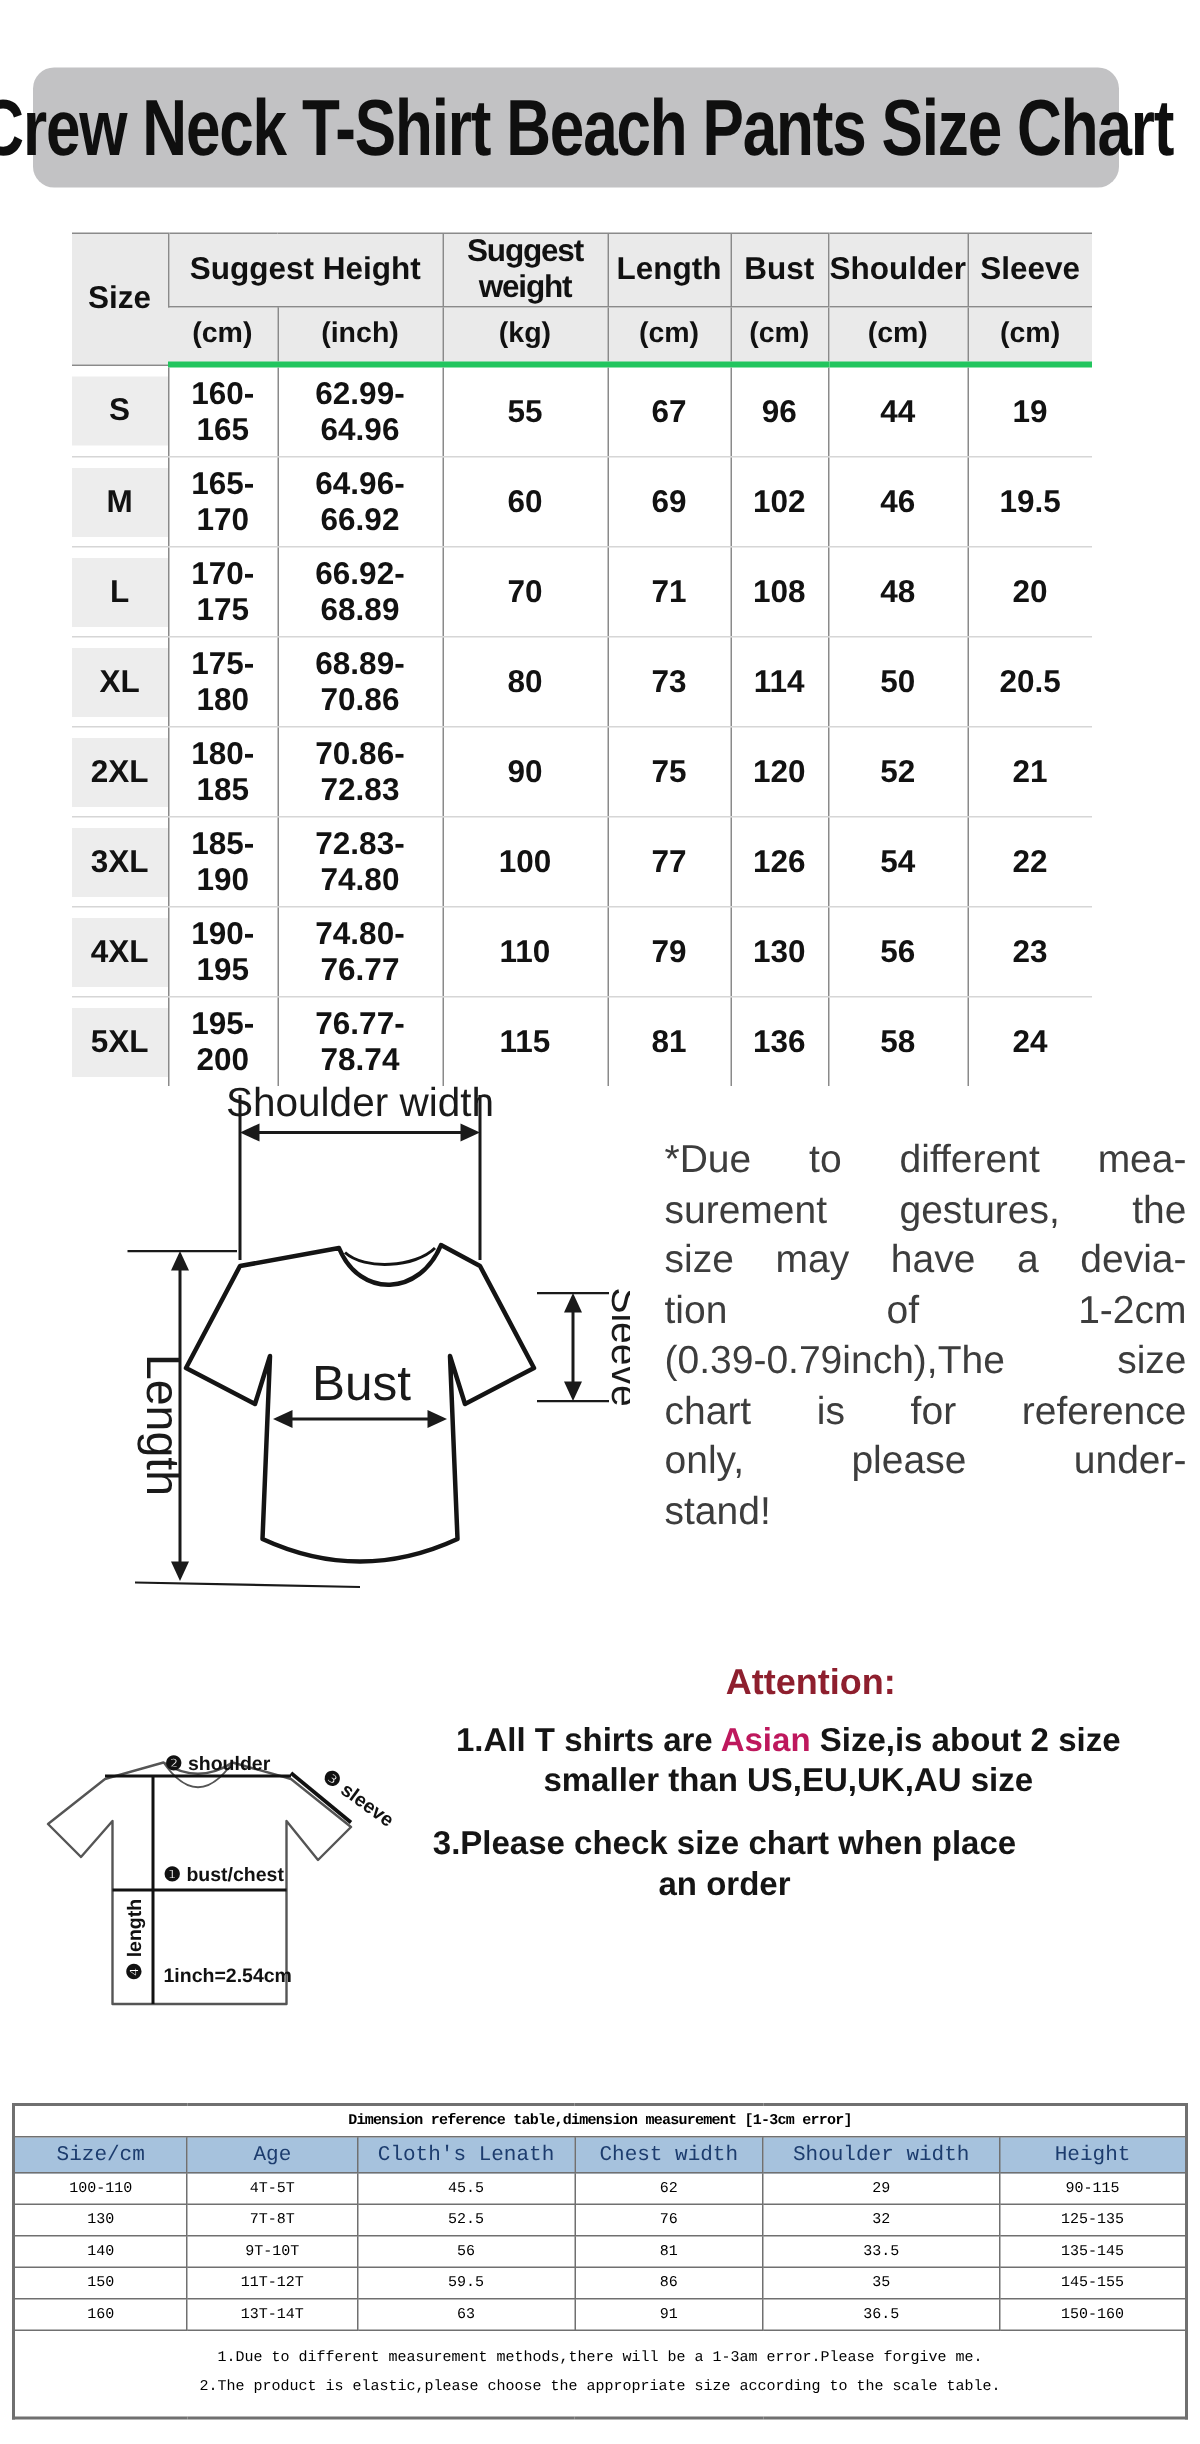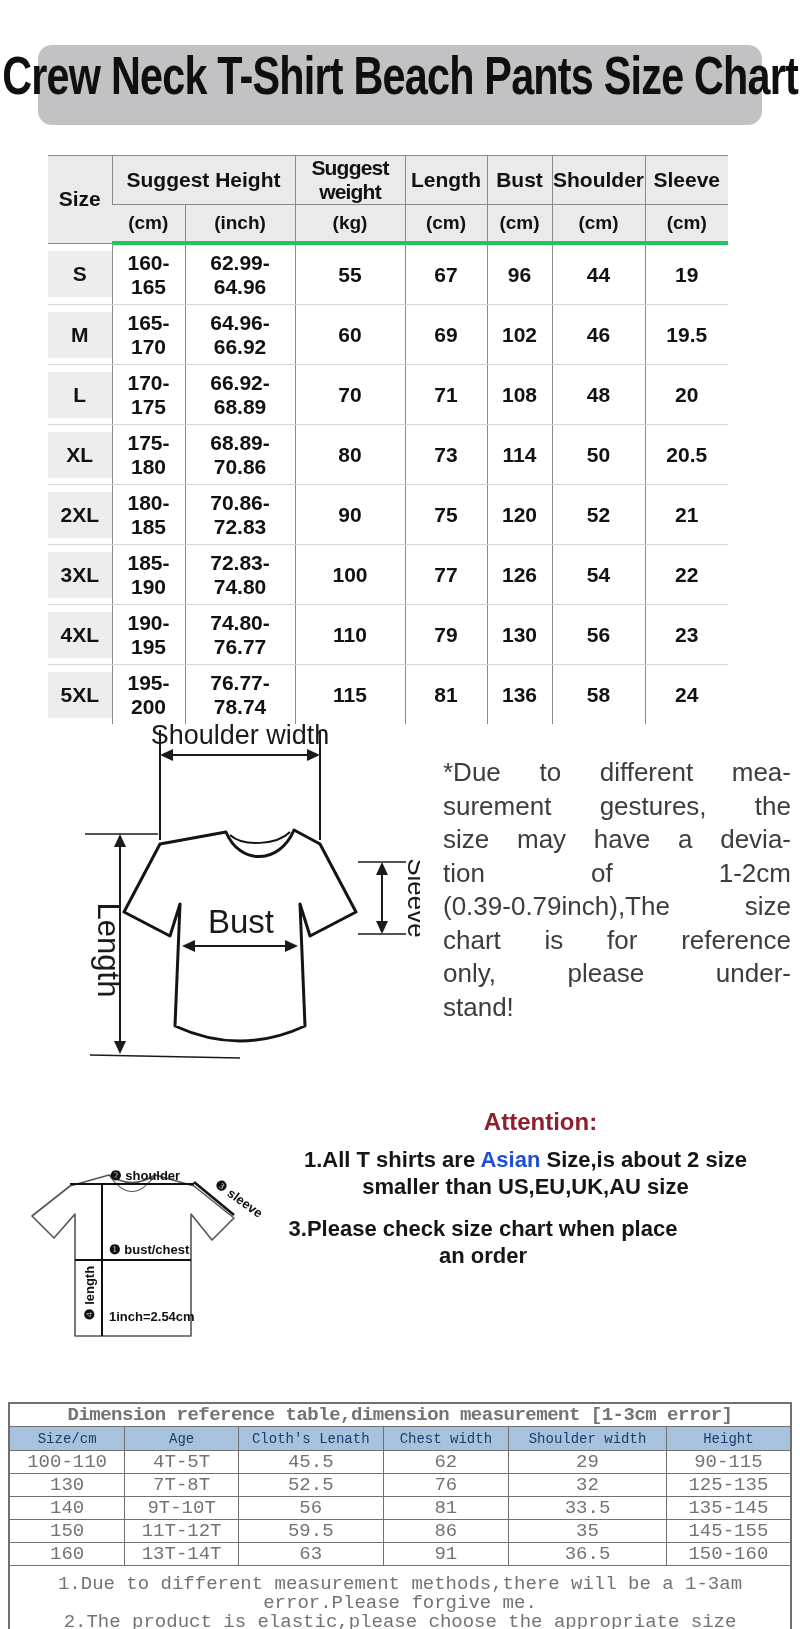--- a/index.html
+++ b/index.html
@@ -1,21 +1,21 @@
 <!DOCTYPE html>
 <html><head>
 <meta charset="utf-8">
 <style>
   html,body{margin:0;padding:0;background:#fff;}
   #screen{position:relative;width:800px;height:1629px;background:#ffffff;overflow:hidden;
           font-family:"Liberation Sans",sans-serif;color:#111;}
 
   
-  .banner{position:absolute;left:38px;top:45px;width:724px;height:80px;background:#c2c2c4;
-          border-radius:14px;display:flex;align-items:flex-start;justify-content:center;}
+  .banner{position:absolute;left:22px;top:45px;width:724px;height:80px;background:#c2c2c4;
+          border-radius:14px;display:flex;align-items:center;justify-content:center;}
   .banner span{font-size:53px;font-weight:bold;color:#0f0f0f;transform:scaleX(0.78);
                white-space:nowrap;letter-spacing:-1px;}
 
   
   .size-table{position:absolute;left:48px;top:155px;border-collapse:collapse;table-layout:fixed;}
   .size-table th,.size-table td{padding:0;text-align:center;vertical-align:middle;
         border-left:1px solid #8a8a8a;overflow:hidden;}
   .size-table tr > *:first-child{border-left:none;}
   .size-table thead th{background:#eaeaea;font-weight:bold;color:#111;}
   .size-table thead tr.top th{height:40px;font-size:21px;border-top:1px solid #8a8a8a;
@@ -38,33 +38,33 @@
   .note-line{text-align:justify;text-align-last:justify;}
   .note-line:last-child{text-align-last:left;}
 
   
   .attention{position:absolute;left:288px;top:1108px;width:505px;text-align:center;}
   .att-head{font-size:24px;font-weight:bold;color:#8e1f2e;margin:0 0 10px 0;}
   .att-item{font-size:22px;font-weight:bold;line-height:27px;color:#151515;margin:0 0 15px 0;}
   .att-item.w1{width:475px;}
   .att-item.w2{width:372px;}
   .att-item.w3{width:390px;}
-  .hl{color:#1d4ed8;}
+  .hl{color:#be185d;}
 
   
   .small-diagram{position:absolute;left:14px;top:1118px;}
   .small-diagram text{font-family:"Liberation Sans",sans-serif;font-weight:bold;fill:#111;}
 
   
   .dim-table{position:absolute;left:8px;top:1402px;width:784px;border-collapse:collapse;
         font-family:"Liberation Mono","DejaVu Sans Mono",monospace;border:2px solid #707070;}
   .dim-table th,.dim-table td{border:1px solid #707070;text-align:center;padding:0;}
   .dim-title td{color:#c32222;font-size:15px;height:25px;font-weight:bold;letter-spacing:-0.5px;}
   .dim-head th{background:#a6c2dd;color:#1c3c6e;font-size:14px;height:23px;font-weight:normal;}
-  .dim-table tbody td{font-size:19px;height:20px;color:#737373;}
+  .dim-table tbody td{font-size:10px;height:20px;color:#000000;}
   .dim-notes td{font-size:13.5px;line-height:19px;color:#141414;padding:9px 0 10px 0;}
 </style>
 </head>
 <body>
 
 <div id="screen">
 
   <div class="banner">
     <span>Crew Neck T-Shirt Beach Pants Size Chart</span>
   </div>

